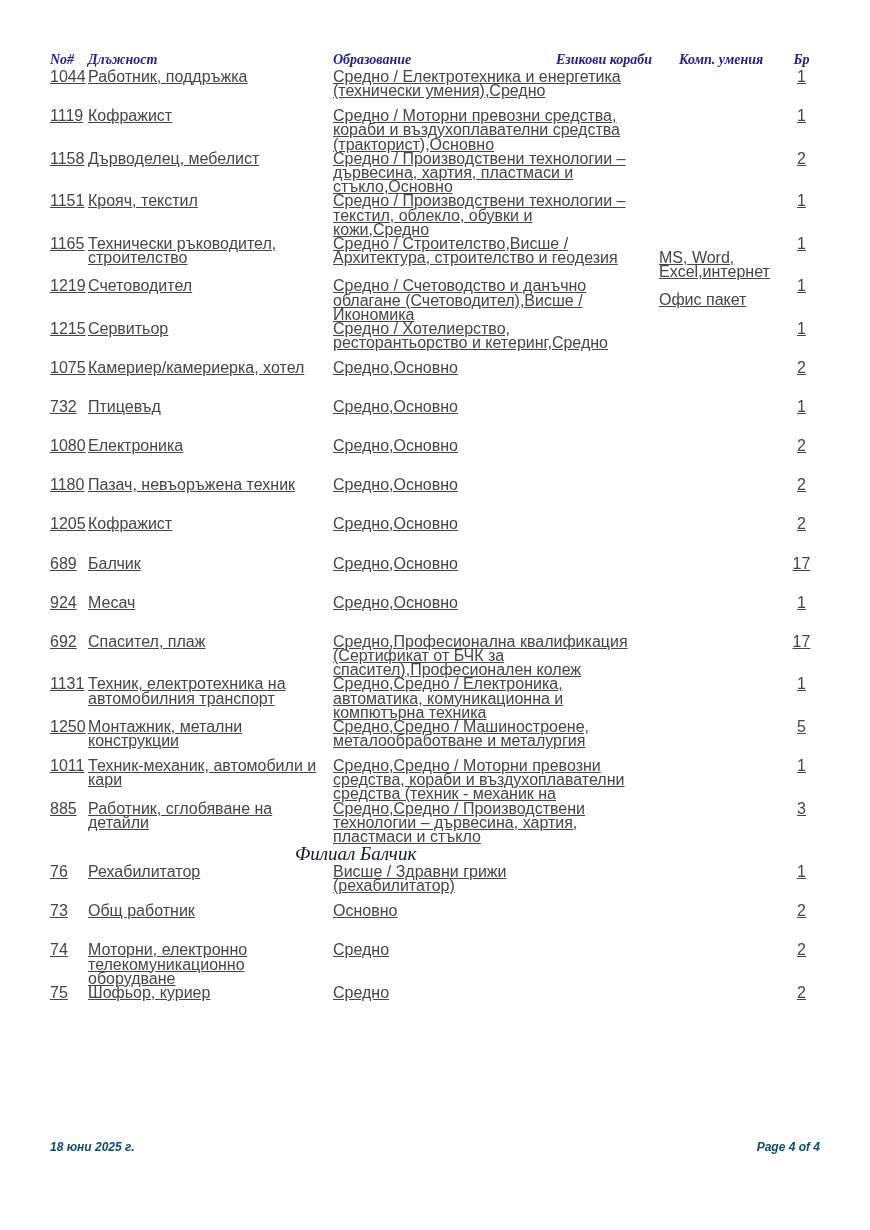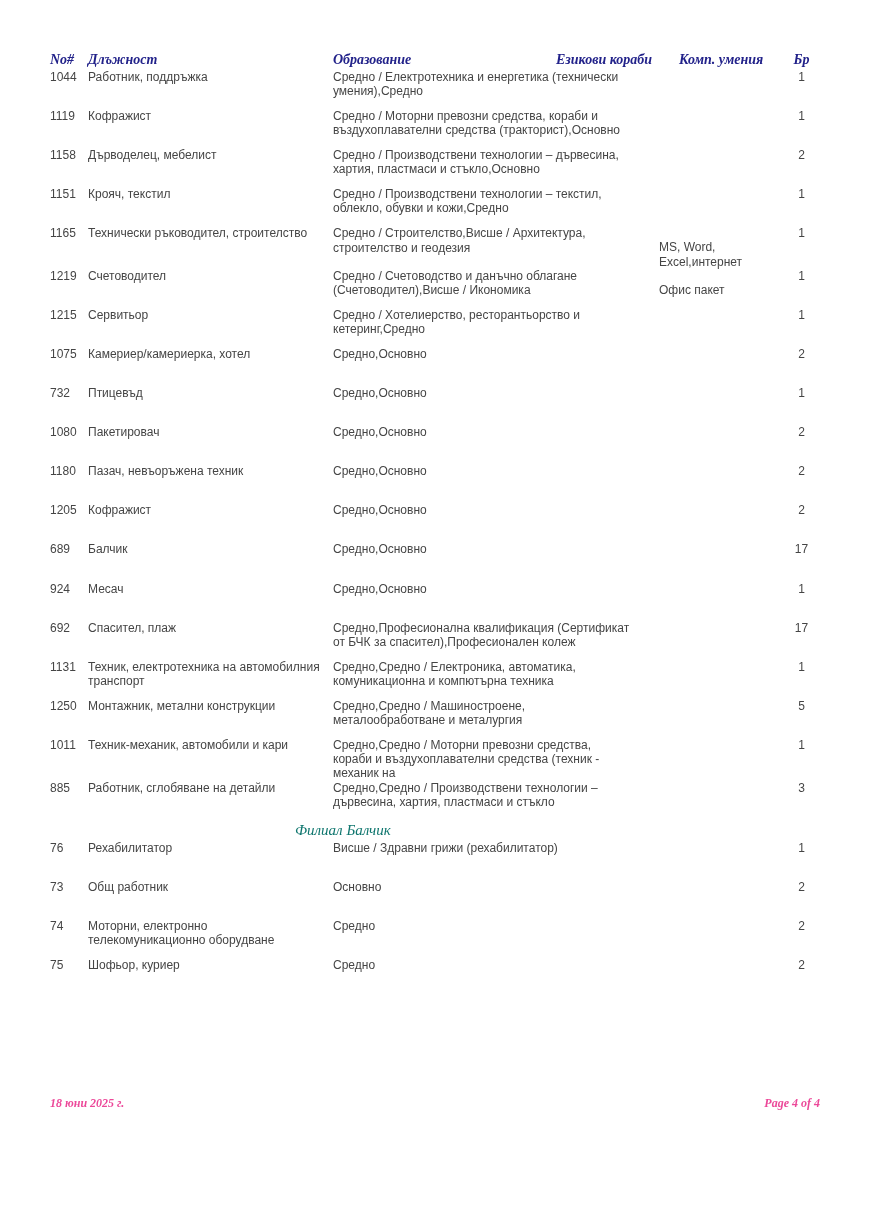--- a/index.html
+++ b/index.html
@@ -20,40 +20,41 @@
     font-style:italic; font-weight:bold;
     font-size:14px; color:#22228a;
     height:20px; margin-bottom:2px;
     align-items:end; white-space:nowrap;
   }
   .h-comp { padding-left:20px; }
   .h-count { text-align:center; }
   .data-row {
     min-height:39.1px;
     align-items:start;
-    font-size:12px; line-height:14.2px;
+    font-size:16px; line-height:14.2px;
     color:#454545;
+    text-decoration:underline;
   }
   .c-pos-inner { max-width:232px; }
   .c-edu-inner { width:299px; position:relative; z-index:1; }
   .c-comp { padding-top:14px; }
   .c-count { text-align:center; }
   .section-row {
     height:21px;
     padding-left:245px;
     font-family:"Liberation Serif", serif;
     font-style:italic;
-    font-size:15px; line-height:20px;
-    color:#0f766e;
+    font-size:19px; line-height:20px;
+    color:#0f172a;
   }
   .footer-date, .footer-page {
-    position:absolute; top:1096px;
-    font-family:Liberation Serif, serif;
+    position:absolute; top:1140px;
+    font-family:Liberation Sans, sans-serif;
     font-style:italic; font-weight:bold;
-    font-size:12px; color:#ec4899;
+    font-size:12px; color:#0c4a6e;
   }
   .footer-date { left:50px; }
   .footer-page { right:50px; }
 </style>
 </head>
 <body>
 
 <div class="page">
 
   <div class="report-table">
@@ -181,21 +182,21 @@
             <div class="c-edu-inner">Средно,Основно</div>
           </div>
     <div class="c-lang"></div>
     <div class="c-comp"></div>
     <div class="c-count">1</div>
   </div>
 
   <div class="data-row">
     <div class="c-no">1080</div>
     <div class="c-pos">
-            <div class="c-pos-inner">Пакетировач</div>
+            <div class="c-pos-inner">Електроника</div>
           </div>
     <div class="c-edu">
             <div class="c-edu-inner">Средно,Основно</div>
           </div>
     <div class="c-lang"></div>
     <div class="c-comp"></div>
     <div class="c-count">2</div>
   </div>
 
   <div class="data-row">

